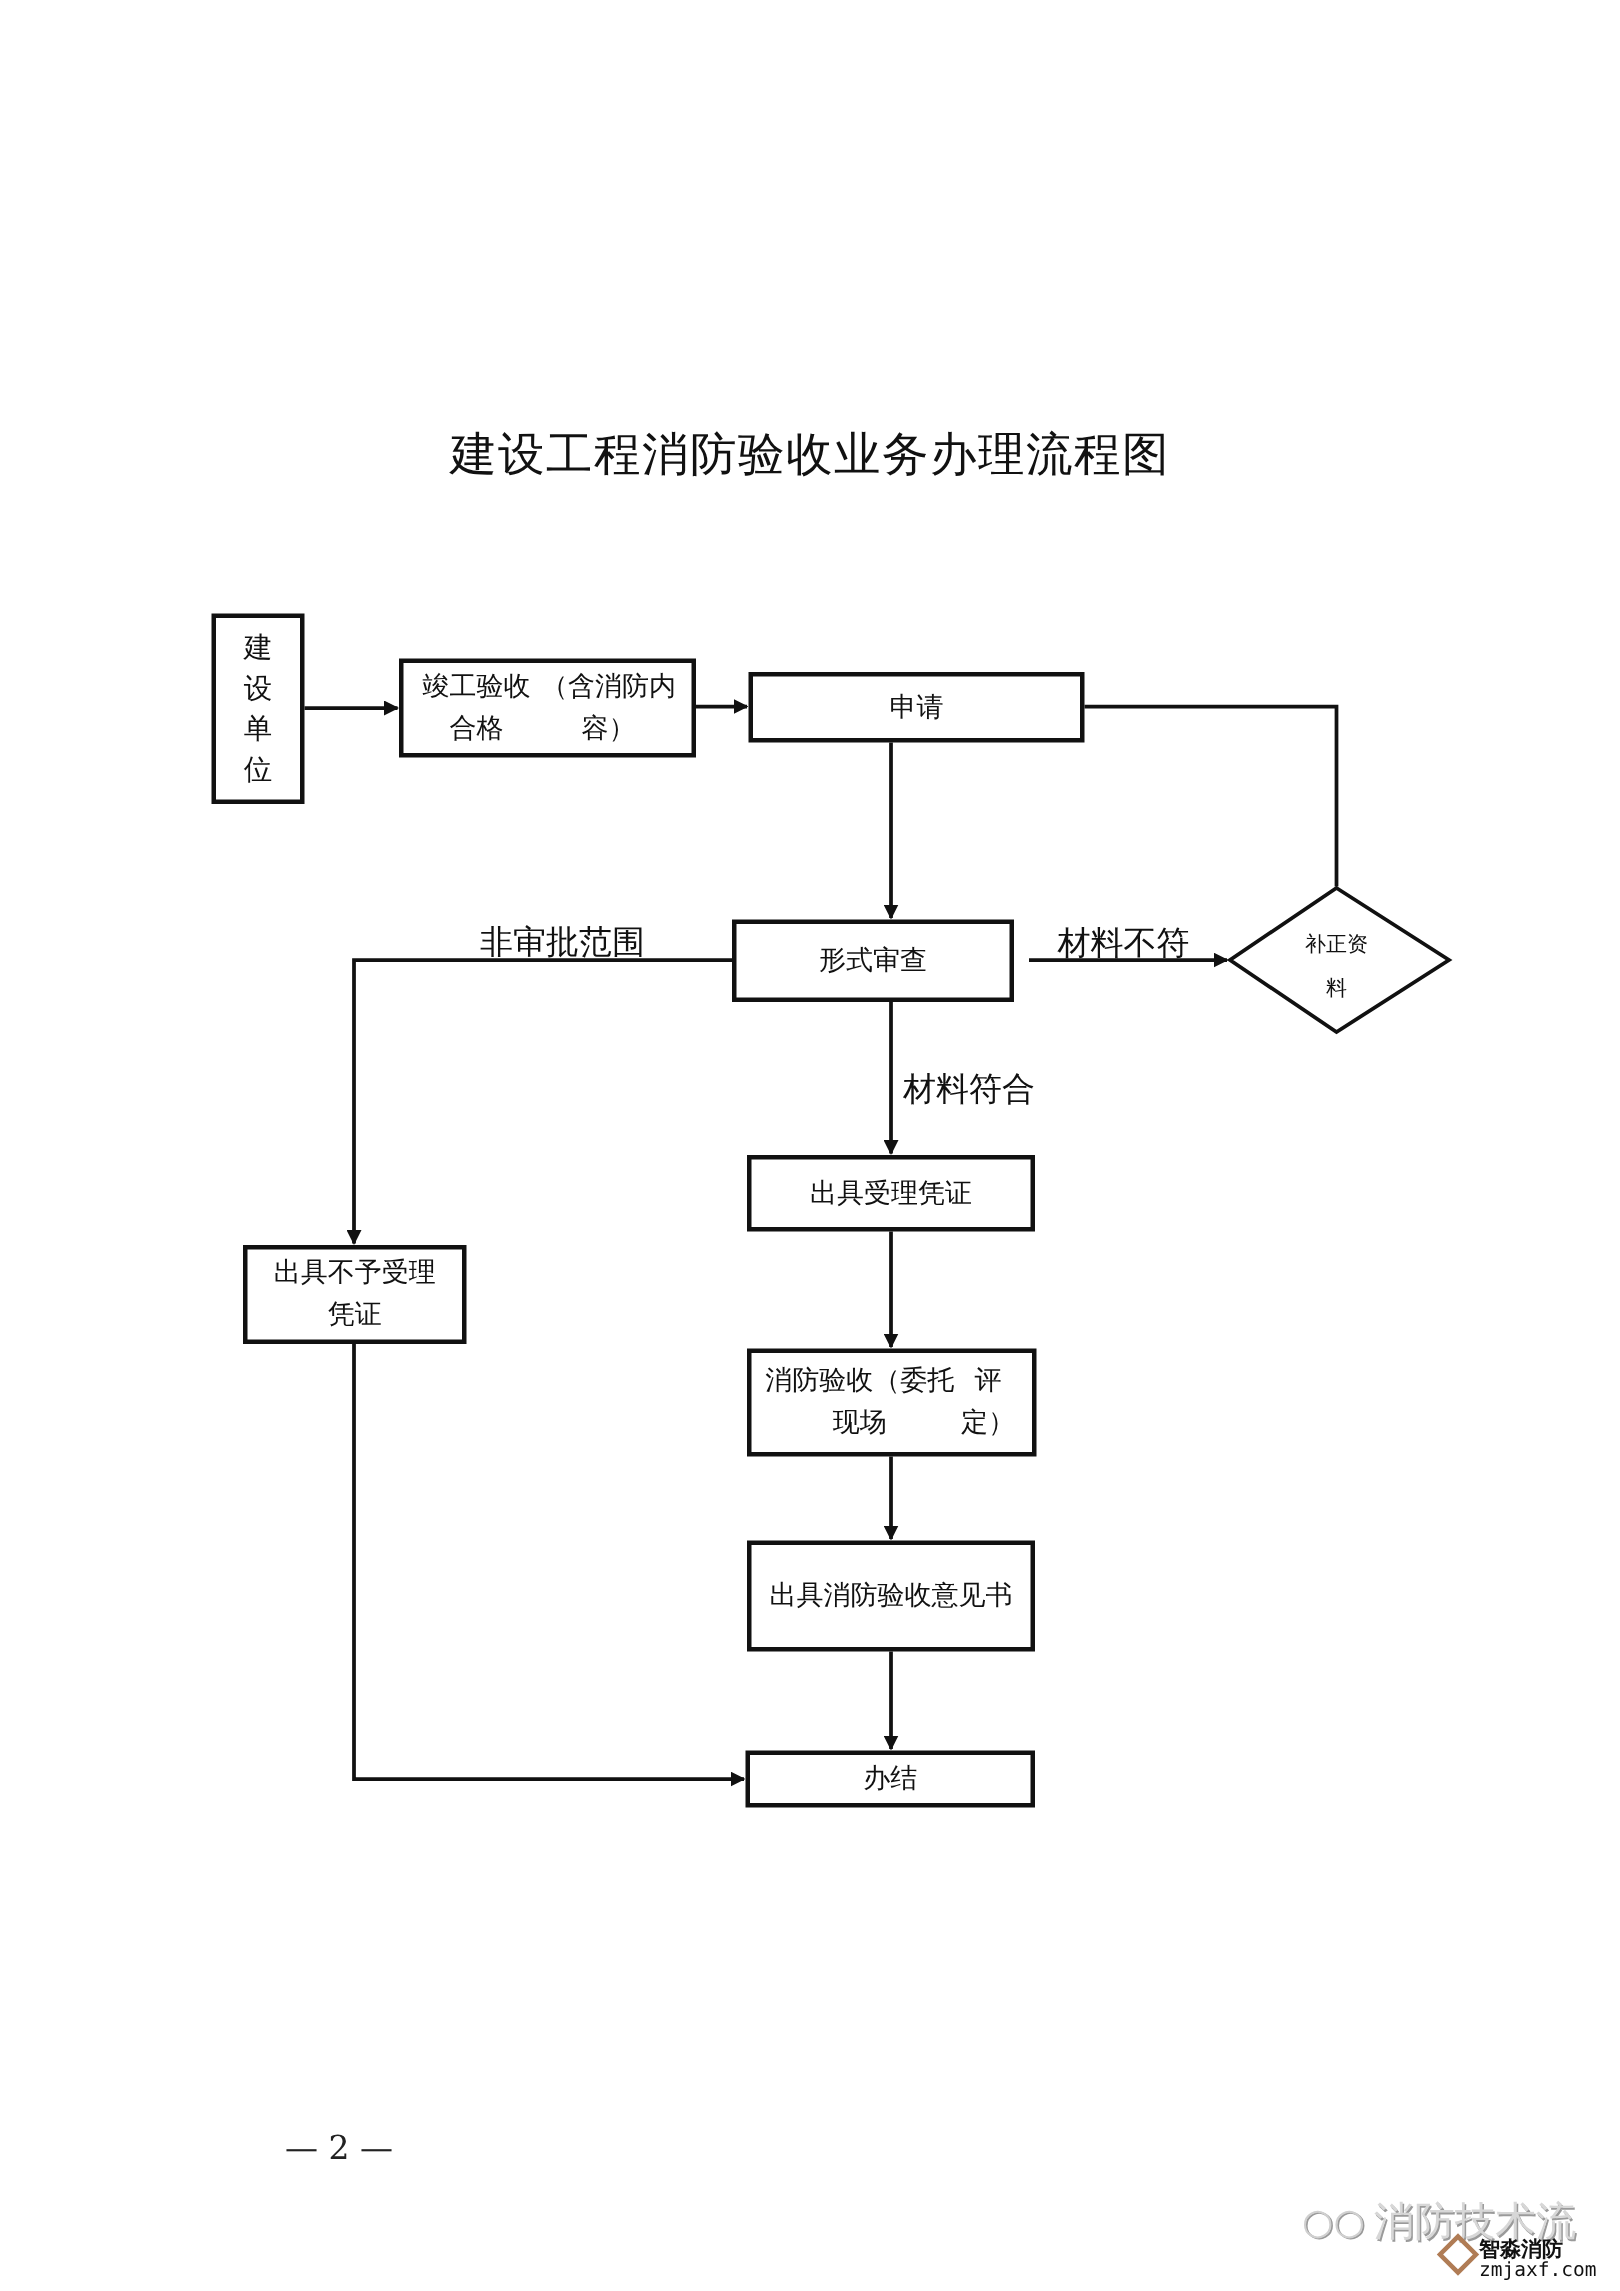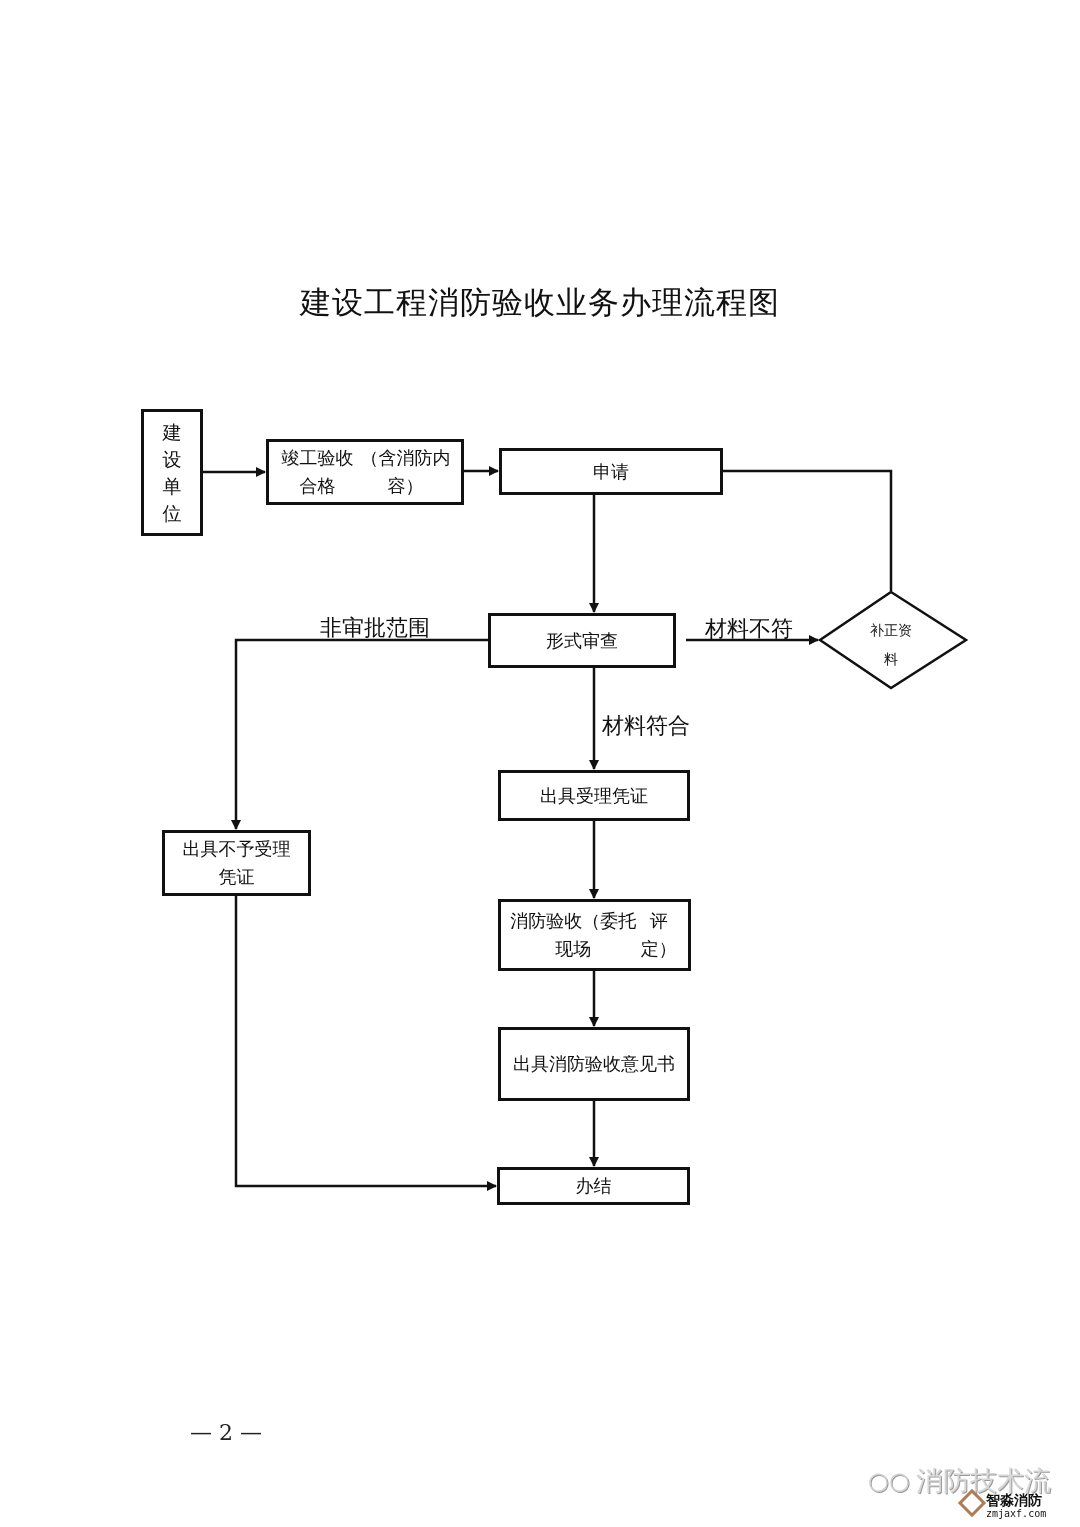--- a/index.html
+++ b/index.html
@@ -15,21 +15,21 @@
   .lbl { position: absolute; font-size: 22px; color: #111; white-space: nowrap; }
   .diamond-text { position: absolute; text-align: center; font-size: 14px; line-height: 29px; color: #111; }
   .pagenum { position: absolute; left: 190px; top: 1420px; font-size: 22px;
              font-family: "DejaVu Serif", "Liberation Serif", serif; color: #222; }
   .wm { position: absolute; left: 868px; top: 1463px; font-size: 27px; color: #d7d7d7;
         text-shadow: 1px 1px 0 #9a9a9a; display: flex; align-items: center; gap: 6px; }
   .wm-logo { position: absolute; left: 962px; top: 1493px; display: flex; align-items: flex-start; gap: 4px; }
   .wm-mark { width: 20px; height: 20px; border: 3px solid #b07c55; transform: rotate(45deg); box-sizing: border-box; }
   .wm-brand { display: flex; flex-direction: column; line-height: 14px; }
   .wm-brand .cn { font-size: 14px; font-weight: bold; color: #111; }
-  .wm-brand .en { font-size: 10px; font-family: "DejaVu Sans Mono", monospace; color: #111; }
+  .wm-brand .en { font-size: 13px; font-family: "DejaVu Sans Mono", monospace; color: #111; }
 </style>
 </head>
 <body>
 
 <div class="title">建设工程消防验收业务办理流程图</div>
 
 <svg class="flow" width="1080" height="1527">
   <defs>
     <marker id="arr" markerWidth="10" markerHeight="10" refX="9" refY="5" orient="auto" markerUnits="userSpaceOnUse">
       <path d="M0,0 L10,5 L0,10 Z" fill="#111"></path>

